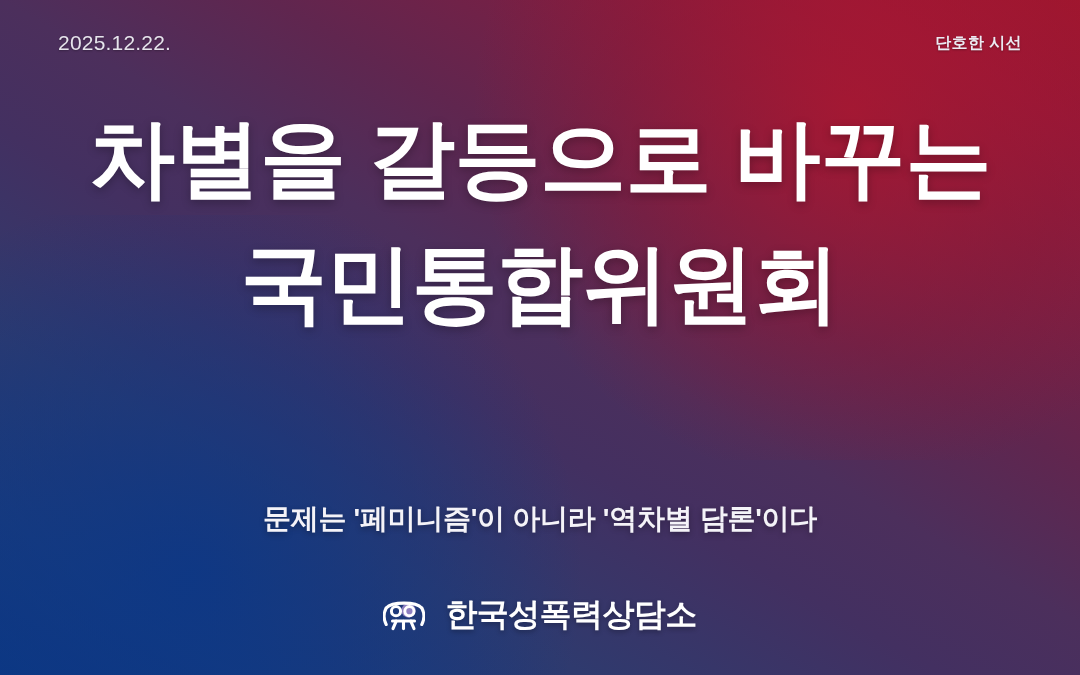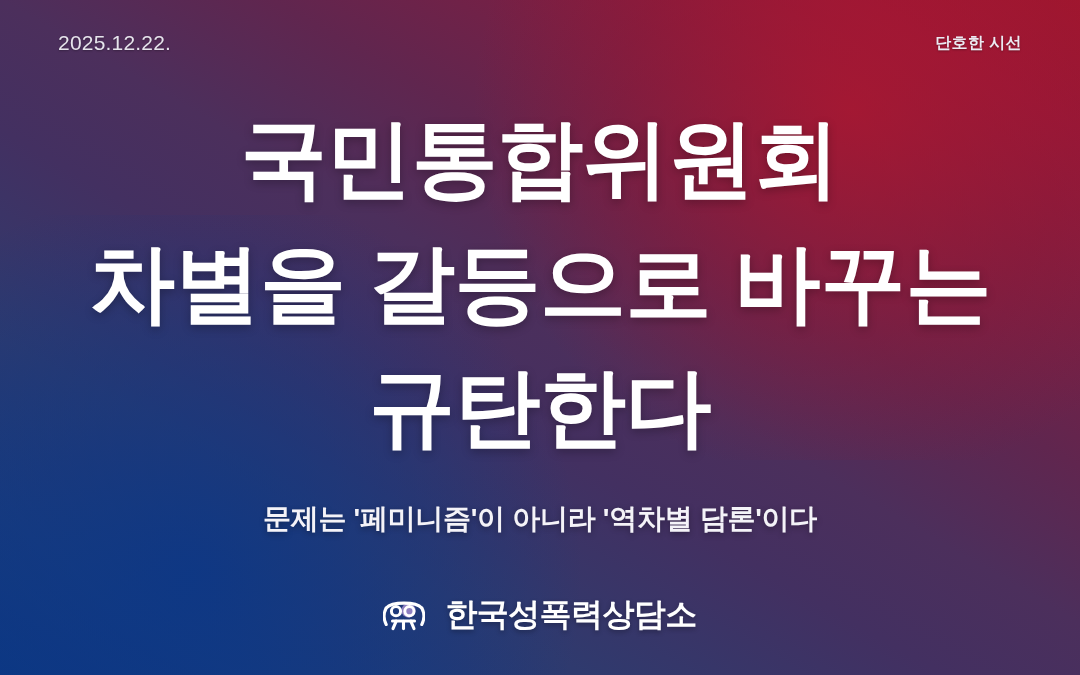--- a/index.html
+++ b/index.html
@@ -149,23 +149,22 @@
 
   <div class="glow-warm"></div>
   <div class="glow-cool"></div>
 
   <div class="meta-row">
     <div class="meta-date">2025.12.22.</div>
     <div class="meta-tag">단호한 시선</div>
   </div>
 
   <div class="headline">
+    <span class="hl-line">차별을 갈등으로 바꾸는</span>
     <span class="hl-line">국민통합위원회</span>
-    <span class="hl-line">차별을 갈등으로 바꾸는</span>
-    <span class="hl-line">규탄한다</span>
   </div>
 
   <div class="subtitle">문제는 '페미니즘'이 아니라 '역차별 담론'이다</div>
 
   <div class="logo-lockup">
     <svg class="logo-mark" viewBox="0 0 42 32" aria-hidden="true">
 
       <circle cx="25.5" cy="11.5" r="7.2" fill="#8E7FC0"></circle>
 
       <path d="M3.2 9.0 A 18 18 0 0 0 3.2 25.5" stroke="#ffffff" stroke-width="3.1" fill="none" stroke-linecap="round"></path>

